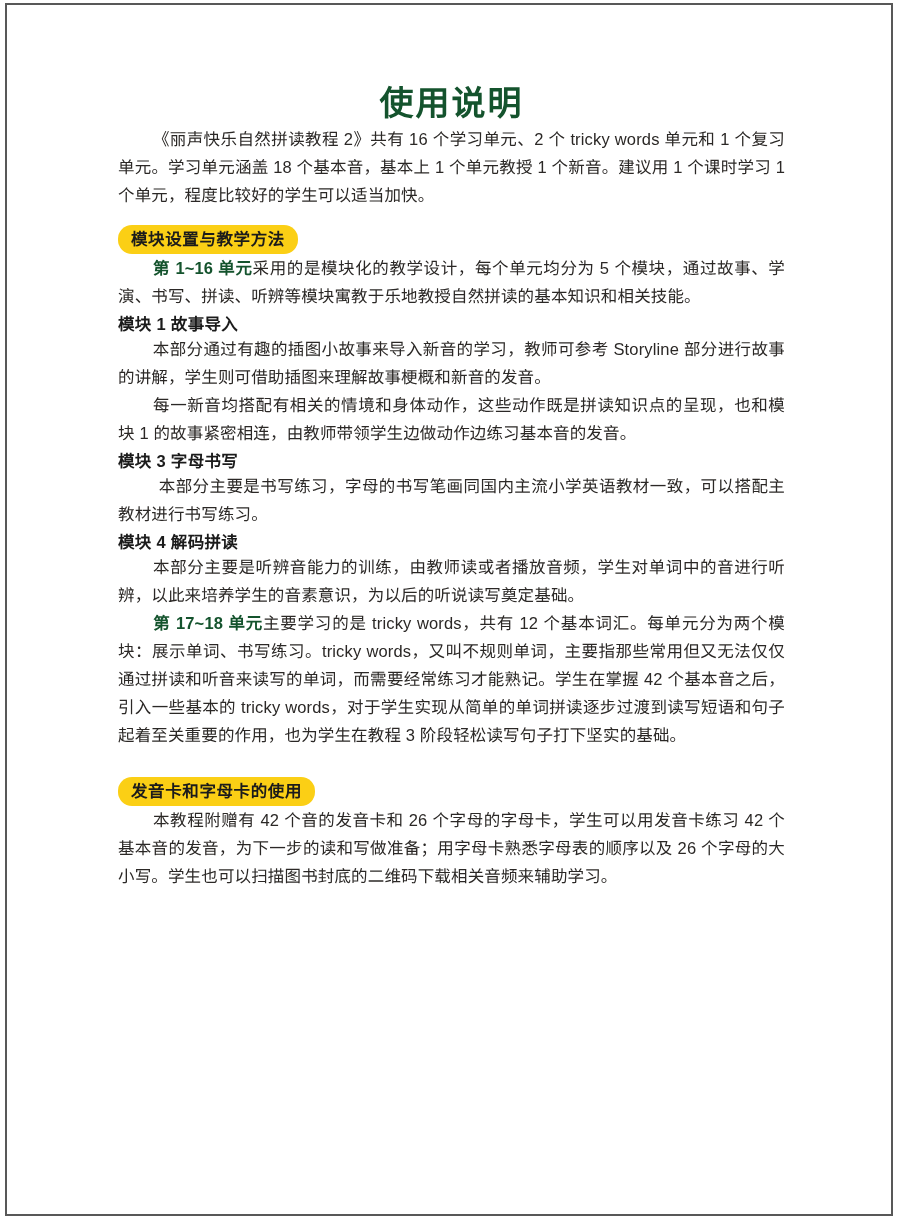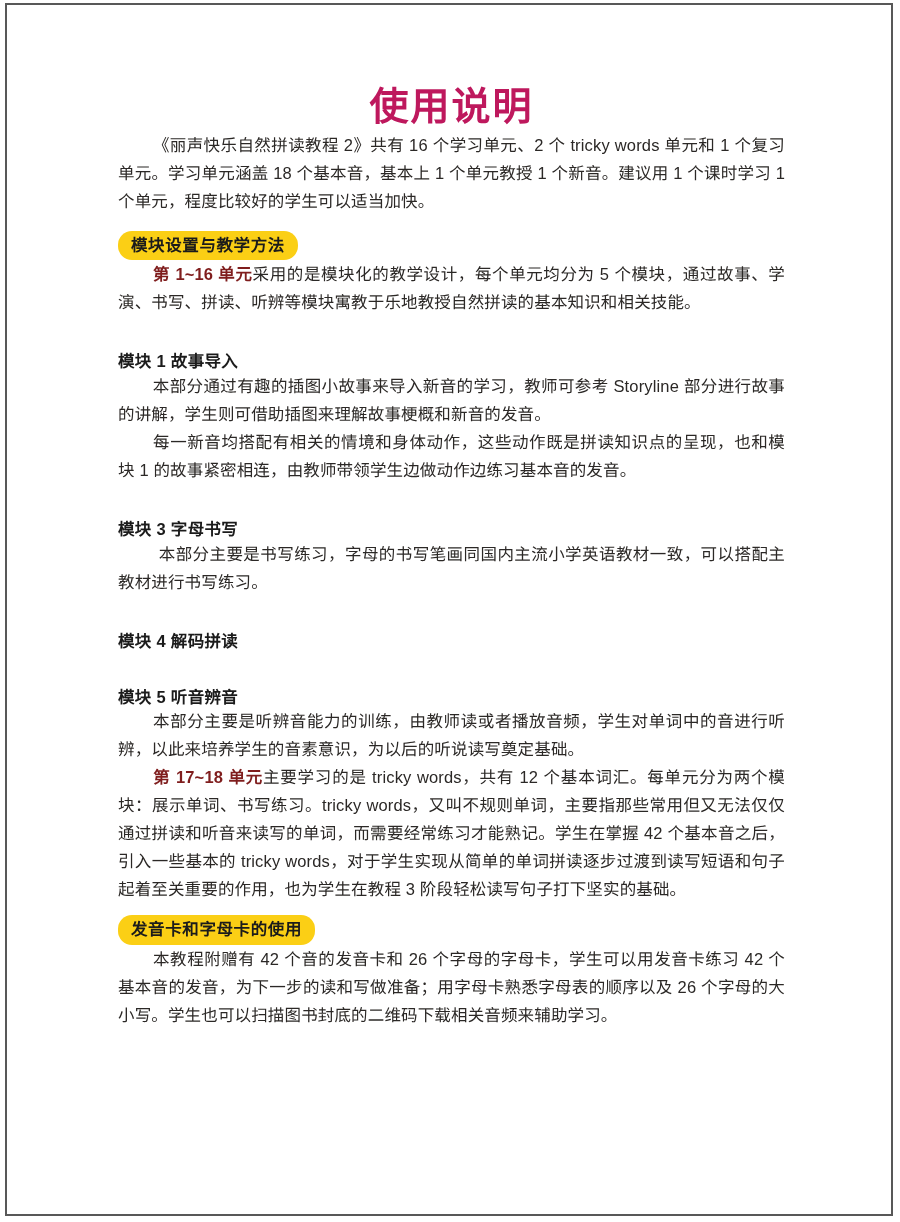--- a/index.html
+++ b/index.html
@@ -35,23 +35,23 @@
   .content {
     position: absolute;
     left: 118px;
     top: 0;
     width: 667px;
   }
 
   .doc-title {
     font-family: "Liberation Serif", "DejaVu Serif", serif;
     font-weight: bold;
-    font-size: 39px;
+    font-size: 34px;
     letter-spacing: 2px;
-    color: #be185d;
+    color: #14532d;
     text-align: center;
     margin: 0;
     padding-top: 84px;
     line-height: 1.2;
   }
 
   .badge-row {
     margin: 0;
     padding: 0;
   }
@@ -83,35 +83,35 @@
     line-height: 28px;
     color: #2b2826;
     margin: 0;
     text-align: justify;
     text-justify: inter-ideograph;
     letter-spacing: 0.15px;
   }
 
   p.body .indent { display: inline-block; width: 2.1em; }
   p.body .indent-sm { display: inline-block; width: 0.35em; }
-  p.body b, .lead { font-weight: bold; color: #7f1d1d; }
+  p.body b, .lead { font-weight: bold; color: #14532d; }
 
   
   .blk-badge-course   { margin-top: 68px; }
   .blk-p-course       { margin-top: 9px; }
 
   .blk-badge-module   { margin-top: 16px; }
   .blk-p-module       { margin-top: 10px; }
 
-  .blk-h-mod          { margin-top: 36px; }
+  .blk-h-mod          { margin-top: 5px; }
   .blk-p-mod          { margin-top: 7px; }
 
   .blk-p-1718         { margin-top: 22px; }
 
-  .blk-badge-cards    { margin-top: 12px; }
+  .blk-badge-cards    { margin-top: 28px; }
   .blk-p-cards        { margin-top: 11px; }
 </style>
 </head>
 <body>
 
 <div class="page">
 
   <div class="page-frame"></div>
 
   <div class="content">
@@ -128,21 +128,20 @@
     <div class="sec-heading blk-h-mod">模块 1 故事导入</div>
     <p class="body blk-p-mod"><span class="indent"></span><span>本部分通过有趣的插图小故事来导入新音的学习，教师可参考 Storyline 部分进行故事的讲解，学生则可借助插图来理解故事梗概和新音的发音。</span></p>
 
     <p class="body blk-p-mod"><span class="indent"></span><span>每一新音均搭配有相关的情境和身体动作，这些动作既是拼读知识点的呈现，也和模块 1 的故事紧密相连，由教师带领学生边做动作边练习基本音的发音。</span></p>
 
     <div class="sec-heading blk-h-mod">模块 3 字母书写</div>
     <p class="body blk-p-mod"><span class="indent"></span><span class="indent-sm"></span><span>本部分主要是书写练习，字母的书写笔画同国内主流小学英语教材一致，可以搭配主教材进行书写练习。</span></p>
 
     <div class="sec-heading blk-h-mod">模块 4 解码拼读</div>
 
-    <div class="sec-heading blk-h-mod">模块 5 听音辨音</div>
     <p class="body blk-p-mod"><span class="indent"></span><span>本部分主要是听辨音能力的训练，由教师读或者播放音频，学生对单词中的音进行听辨，以此来培养学生的音素意识，为以后的听说读写奠定基础。</span></p>
 
     <p class="body blk-p-1718"><span class="indent"></span><b class="lead">第 17~18 单元</b><span>主要学习的是 tricky words，共有 12 个基本词汇。每单元分为两个模块：展示单词、书写练习。tricky words，又叫不规则单词，主要指那些常用但又无法仅仅通过拼读和听音来读写的单词，而需要经常练习才能熟记。学生在掌握 42 个基本音之后，引入一些基本的 tricky words，对于学生实现从简单的单词拼读逐步过渡到读写短语和句子起着至关重要的作用，也为学生在教程 3 阶段轻松读写句子打下坚实的基础。</span></p>
 
     <div class="badge-row blk-badge-cards">
       <span class="badge">发音卡和字母卡的使用</span>
     </div>
     <p class="body blk-p-cards"><span class="indent"></span><span>本教程附赠有 42 个音的发音卡和 26 个字母的字母卡，学生可以用发音卡练习 42 个基本音的发音，为下一步的读和写做准备；用字母卡熟悉字母表的顺序以及 26 个字母的大小写。学生也可以扫描图书封底的二维码下载相关音频来辅助学习。</span></p>
 
   </div>

